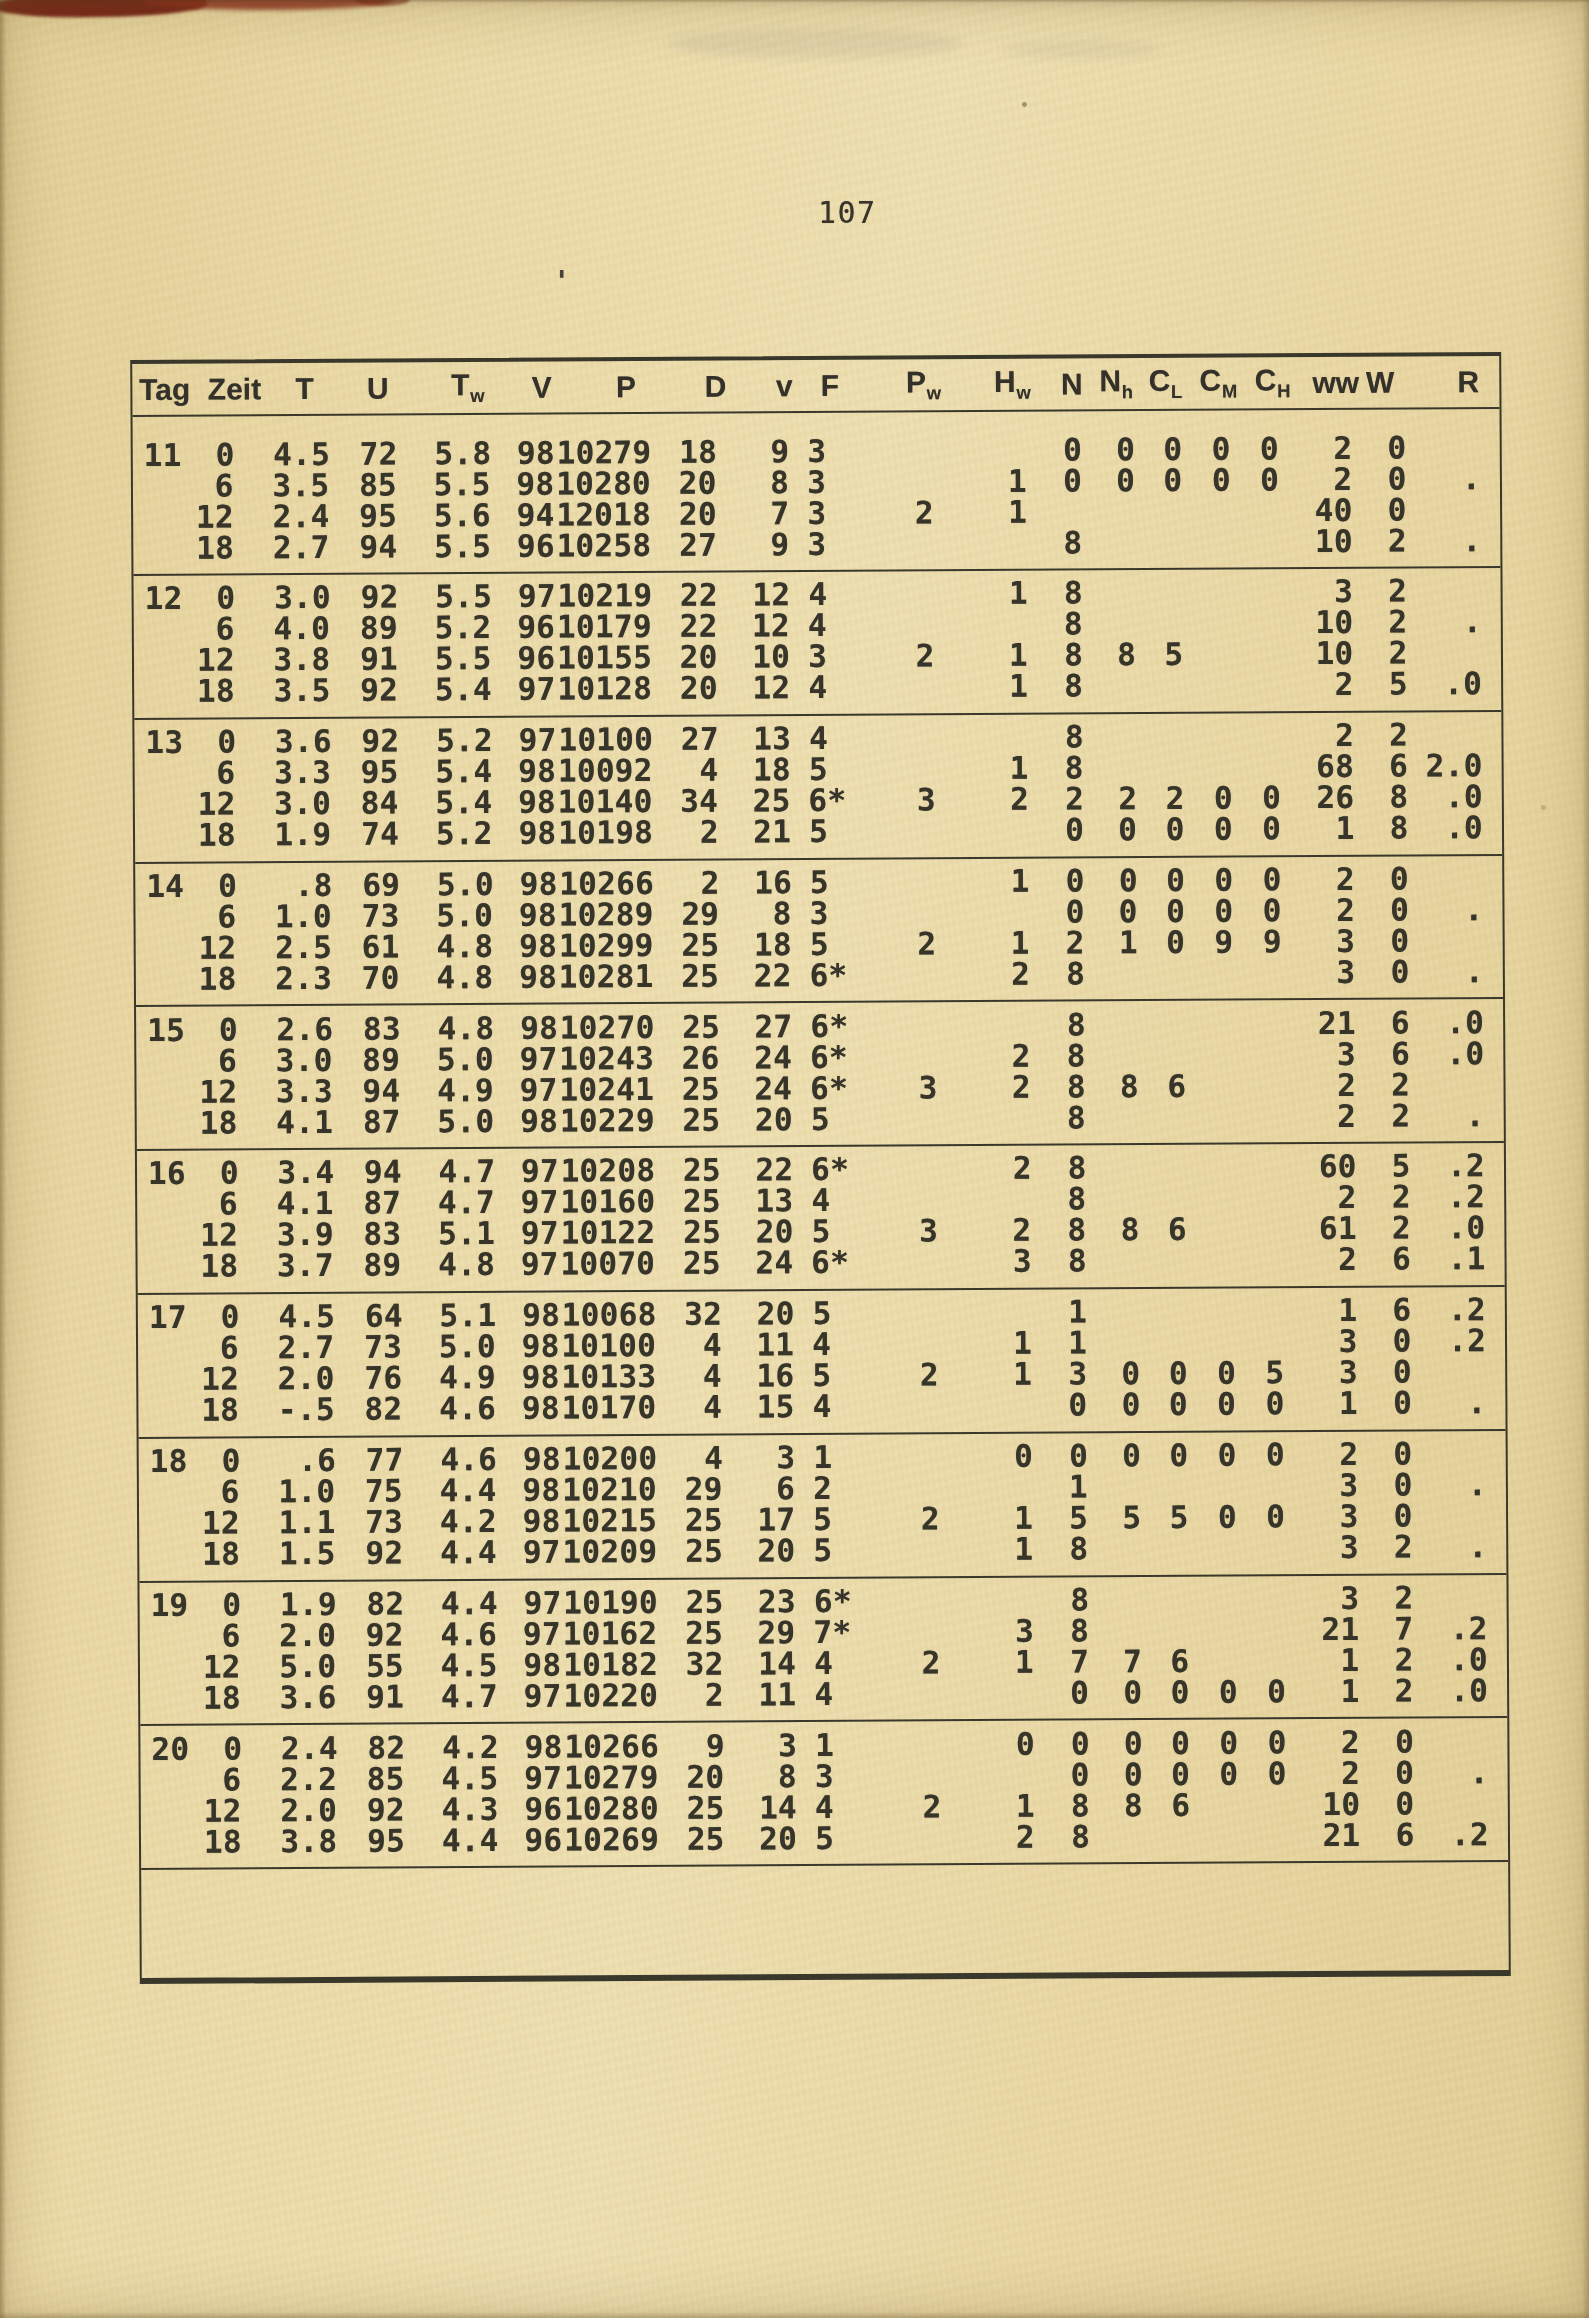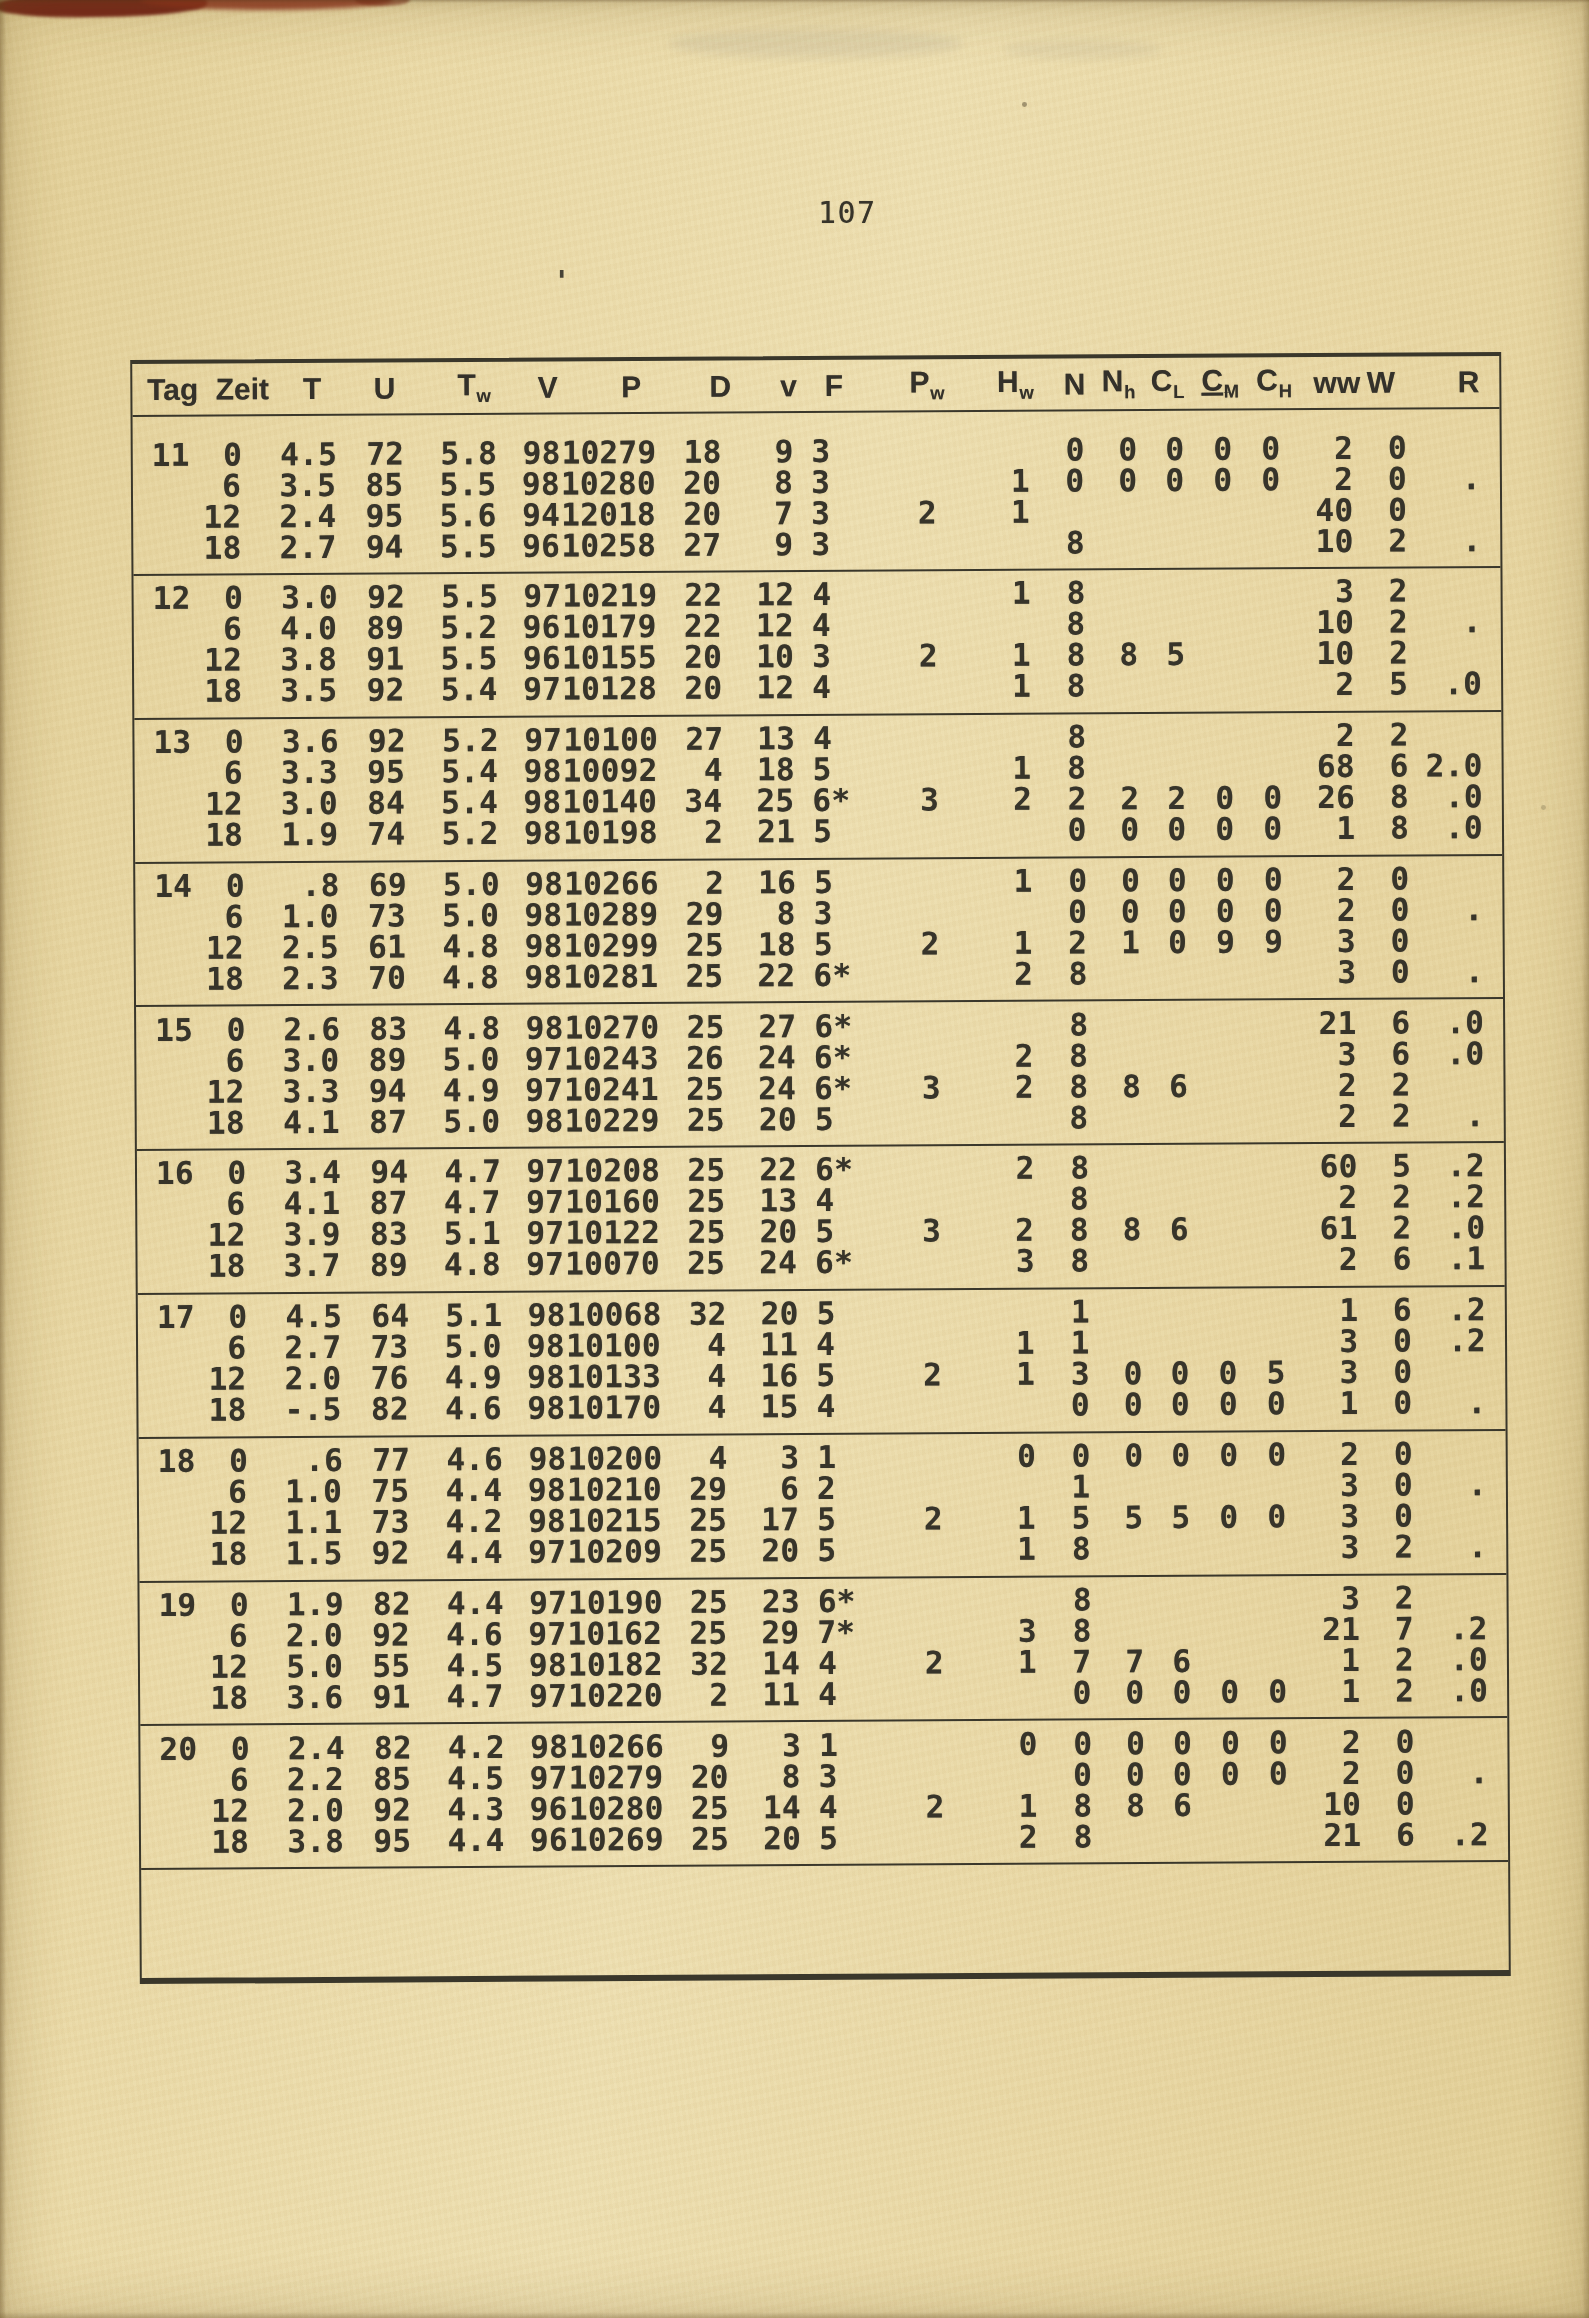--- a/index.html
+++ b/index.html
@@ -72,21 +72,21 @@
   .day-block.first{border-top:none;height:132px;padding-top:22px;}
   .empty-block{border-top:2px solid #3a372b;height:108px;}
   .trow{display:flex;height:31px;align-items:center;}
   .cell{
     display:block;box-sizing:border-box;white-space:nowrap;overflow:visible;
     font-size:31px;font-weight:700;text-align:right;
     text-shadow:0 0 0.8px rgba(50,45,35,.55);
     letter-spacing:0.3px;
   }
   
-  .c0{width:43px;text-align:left;padding-left:11px;margin-left:8px;}
+  .c0{width:43px;text-align:left;padding-left:11px;}
   .c1{width:61px;}
   .c2{width:99px;}
   .c3{width:70px;}
   .c4{width:97px;}
   .c5{width:66px;}
   .c6{width:100px;}
   .c7{width:68px;}
   .c8{width:75px;}
   .c9{width:45px;text-align:left;padding-left:18px;}
   .c10{width:104px;}
@@ -108,21 +108,21 @@
   .hcell.c5{transform:translateX(13.7px);}
   .hcell.c6{transform:translateX(18px);}
   .hcell.c7{transform:translateX(27px);}
   .hcell.c8{transform:translateX(27px);}
   .hcell.c9{transform:translateX(15px);padding-left:0;text-align:center;}
   .hcell.c10{transform:translateX(37px);}
   .hcell.c11{transform:translateX(6.8px);}
   .hcell.c12{transform:translateX(15px);}
   .hcell.c13{transform:translateX(5.5px);}
   .hcell.c14{transform:translateX(4.8px);}
-  .hcell.c15{transform:translateX(10.2px);text-decoration:underline;}
+  .hcell.c15{transform:translateX(10.2px);}
   .hcell.c16{transform:translateX(16.4px);}
   .hcell.c17{transform:translateX(19px);}
   .hcell.c19{transform:translateX(15px);padding-right:0;text-align:center;}
 </style>
 </head>
 <body>
 
 <div id="page">
   <div class="texture"></div>
 

